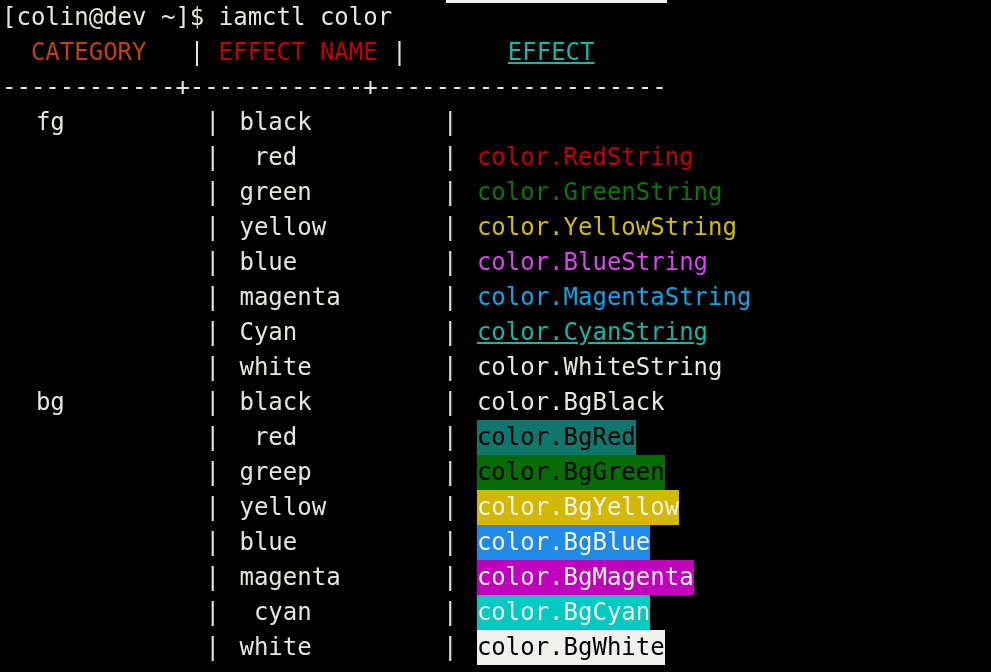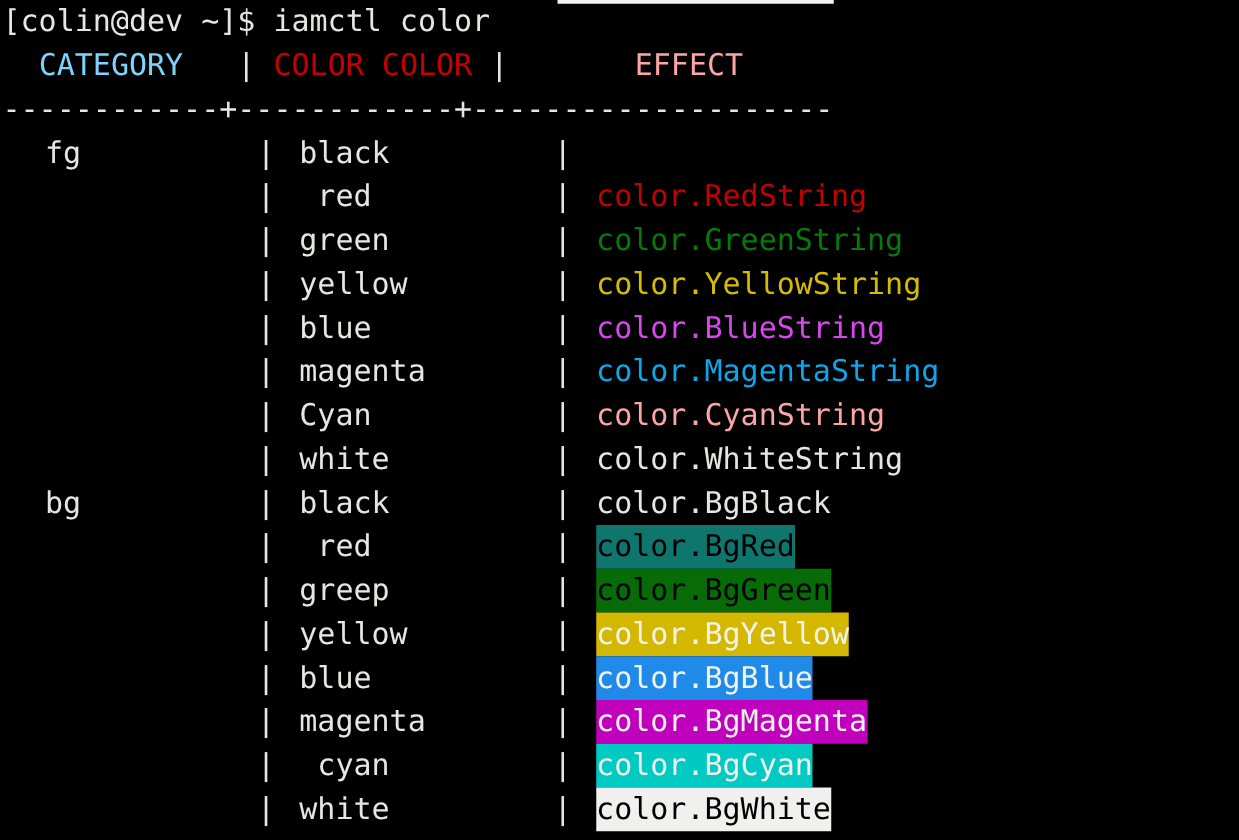--- a/index.html
+++ b/index.html
@@ -40,23 +40,23 @@
     left: 0;
     height: 35px;
     white-space: pre;
     display: block;
   }
 
   
   .fgdef  { color: #e6e6e0; }
 
   
-  .c-green   { color: #7dd3fc; }
+  .c-green   { color: #c2410c; }
   .c-red     { color: #c40000; }
-  .c-cyan    { color: #fca5a5; }
+  .c-cyan    { color: #14b8a6; text-decoration: underline; }
   .c-yellow  { color: #d4bd00; }
   .c-blue    { color: #d946ef; }
   .c-magenta { color: #0ea5e9; }
   .c-white   { color: #e6e6e0; }
   .c-dgreen  { color: #067a06; }
 
   
   .bgcell { padding: 0; }
   .bg-black   { background: #000000; color: #e6e6e0; }
   .bg-red     { background: #0f766e; color: #000000; }
@@ -73,21 +73,21 @@
 <body>
 
 <div id="terminal">
 
   <div class="top-bar"></div>
 
   
   <div class="line fgdef" style="top:0px;left:2px;"><span>[colin@dev ~]$</span><span> </span><span>iamctl color</span></div>
 
   
-  <div class="line" style="top:35px;left:2px;"><span class="fgdef">  </span><span class="c-green">CATEGORY</span><span class="fgdef">   </span><span class="c-white sep">|</span><span class="fgdef"> </span><span class="c-red">COLOR COLOR</span><span class="fgdef"> </span><span class="c-white sep">|</span><span class="fgdef">       </span><span class="c-cyan">EFFECT</span></div>
+  <div class="line" style="top:35px;left:2px;"><span class="fgdef">  </span><span class="c-green">CATEGORY</span><span class="fgdef">   </span><span class="c-white sep">|</span><span class="fgdef"> </span><span class="c-red">EFFECT NAME</span><span class="fgdef"> </span><span class="c-white sep">|</span><span class="fgdef">       </span><span class="c-cyan">EFFECT</span></div>
 
   
   <div class="line sep" style="top:70px;left:2px;">------------+------------+--------------------</div>
 
   
   <div id="table-body"><div class="line" style="top: 105px; left: 2px; width: 991px;"><span class="fgdef" style="position: absolute; left: 33.92px; top: 0px; white-space: pre;">fg</span><span class="sep" style="position: absolute; left: 203.52px; top: 0px; white-space: pre;">|</span><span class="fgdef" style="position: absolute; left: 237.44px; top: 0px; white-space: pre;">black</span><span class="sep" style="position: absolute; left: 440.96px; top: 0px; white-space: pre;">|</span></div><div class="line" style="top: 140px; left: 2px; width: 991px;"><span class="sep" style="position: absolute; left: 203.52px; top: 0px; white-space: pre;">|</span><span class="fgdef" style="position: absolute; left: 237.44px; top: 0px; white-space: pre;"> red</span><span class="sep" style="position: absolute; left: 440.96px; top: 0px; white-space: pre;">|</span><span class="c-red" style="position: absolute; left: 474.88px; top: 0px; white-space: pre;">color.RedString</span></div><div class="line" style="top: 175px; left: 2px; width: 991px;"><span class="sep" style="position: absolute; left: 203.52px; top: 0px; white-space: pre;">|</span><span class="fgdef" style="position: absolute; left: 237.44px; top: 0px; white-space: pre;">green</span><span class="sep" style="position: absolute; left: 440.96px; top: 0px; white-space: pre;">|</span><span class="c-dgreen" style="position: absolute; left: 474.88px; top: 0px; white-space: pre;">color.GreenString</span></div><div class="line" style="top: 210px; left: 2px; width: 991px;"><span class="sep" style="position: absolute; left: 203.52px; top: 0px; white-space: pre;">|</span><span class="fgdef" style="position: absolute; left: 237.44px; top: 0px; white-space: pre;">yellow</span><span class="sep" style="position: absolute; left: 440.96px; top: 0px; white-space: pre;">|</span><span class="c-yellow" style="position: absolute; left: 474.88px; top: 0px; white-space: pre;">color.YellowString</span></div><div class="line" style="top: 245px; left: 2px; width: 991px;"><span class="sep" style="position: absolute; left: 203.52px; top: 0px; white-space: pre;">|</span><span class="fgdef" style="position: absolute; left: 237.44px; top: 0px; white-space: pre;">blue</span><span class="sep" style="position: absolute; left: 440.96px; top: 0px; white-space: pre;">|</span><span class="c-blue" style="position: absolute; left: 474.88px; top: 0px; white-space: pre;">color.BlueString</span></div><div class="line" style="top: 280px; left: 2px; width: 991px;"><span class="sep" style="position: absolute; left: 203.52px; top: 0px; white-space: pre;">|</span><span class="fgdef" style="position: absolute; left: 237.44px; top: 0px; white-space: pre;">magenta</span><span class="sep" style="position: absolute; left: 440.96px; top: 0px; white-space: pre;">|</span><span class="c-magenta" style="position: absolute; left: 474.88px; top: 0px; white-space: pre;">color.MagentaString</span></div><div class="line" style="top: 315px; left: 2px; width: 991px;"><span class="sep" style="position: absolute; left: 203.52px; top: 0px; white-space: pre;">|</span><span class="fgdef" style="position: absolute; left: 237.44px; top: 0px; white-space: pre;">Cyan</span><span class="sep" style="position: absolute; left: 440.96px; top: 0px; white-space: pre;">|</span><span class="c-cyan" style="position: absolute; left: 474.88px; top: 0px; white-space: pre;">color.CyanString</span></div><div class="line" style="top: 350px; left: 2px; width: 991px;"><span class="sep" style="position: absolute; left: 203.52px; top: 0px; white-space: pre;">|</span><span class="fgdef" style="position: absolute; left: 237.44px; top: 0px; white-space: pre;">white</span><span class="sep" style="position: absolute; left: 440.96px; top: 0px; white-space: pre;">|</span><span class="c-white" style="position: absolute; left: 474.88px; top: 0px; white-space: pre;">color.WhiteString</span></div><div class="line" style="top: 385px; left: 2px; width: 991px;"><span class="fgdef" style="position: absolute; left: 33.92px; top: 0px; white-space: pre;">bg</span><span class="sep" style="position: absolute; left: 203.52px; top: 0px; white-space: pre;">|</span><span class="fgdef" style="position: absolute; left: 237.44px; top: 0px; white-space: pre;">black</span><span class="sep" style="position: absolute; left: 440.96px; top: 0px; white-space: pre;">|</span><span class="bgcell bg-black" style="position: absolute; left: 474.88px; top: 0px; white-space: pre;">color.BgBlack</span></div><div class="line" style="top: 420px; left: 2px; width: 991px;"><span class="sep" style="position: absolute; left: 203.52px; top: 0px; white-space: pre;">|</span><span class="fgdef" style="position: absolute; left: 237.44px; top: 0px; white-space: pre;"> red</span><span class="sep" style="position: absolute; left: 440.96px; top: 0px; white-space: pre;">|</span><span class="bgcell bg-red" style="position: absolute; left: 474.88px; top: 0px; white-space: pre;">color.BgRed</span></div><div class="line" style="top: 455px; left: 2px; width: 991px;"><span class="sep" style="position: absolute; left: 203.52px; top: 0px; white-space: pre;">|</span><span class="fgdef" style="position: absolute; left: 237.44px; top: 0px; white-space: pre;">greep</span><span class="sep" style="position: absolute; left: 440.96px; top: 0px; white-space: pre;">|</span><span class="bgcell bg-green" style="position: absolute; left: 474.88px; top: 0px; white-space: pre;">color.BgGreen</span></div><div class="line" style="top: 490px; left: 2px; width: 991px;"><span class="sep" style="position: absolute; left: 203.52px; top: 0px; white-space: pre;">|</span><span class="fgdef" style="position: absolute; left: 237.44px; top: 0px; white-space: pre;">yellow</span><span class="sep" style="position: absolute; left: 440.96px; top: 0px; white-space: pre;">|</span><span class="bgcell bg-yellow" style="position: absolute; left: 474.88px; top: 0px; white-space: pre;">color.BgYellow</span></div><div class="line" style="top: 525px; left: 2px; width: 991px;"><span class="sep" style="position: absolute; left: 203.52px; top: 0px; white-space: pre;">|</span><span class="fgdef" style="position: absolute; left: 237.44px; top: 0px; white-space: pre;">blue</span><span class="sep" style="position: absolute; left: 440.96px; top: 0px; white-space: pre;">|</span><span class="bgcell bg-blue" style="position: absolute; left: 474.88px; top: 0px; white-space: pre;">color.BgBlue</span></div><div class="line" style="top: 560px; left: 2px; width: 991px;"><span class="sep" style="position: absolute; left: 203.52px; top: 0px; white-space: pre;">|</span><span class="fgdef" style="position: absolute; left: 237.44px; top: 0px; white-space: pre;">magenta</span><span class="sep" style="position: absolute; left: 440.96px; top: 0px; white-space: pre;">|</span><span class="bgcell bg-magenta" style="position: absolute; left: 474.88px; top: 0px; white-space: pre;">color.BgMagenta</span></div><div class="line" style="top: 595px; left: 2px; width: 991px;"><span class="sep" style="position: absolute; left: 203.52px; top: 0px; white-space: pre;">|</span><span class="fgdef" style="position: absolute; left: 237.44px; top: 0px; white-space: pre;"> cyan</span><span class="sep" style="position: absolute; left: 440.96px; top: 0px; white-space: pre;">|</span><span class="bgcell bg-cyan" style="position: absolute; left: 474.88px; top: 0px; white-space: pre;">color.BgCyan</span></div><div class="line" style="top: 630px; left: 2px; width: 991px;"><span class="sep" style="position: absolute; left: 203.52px; top: 0px; white-space: pre;">|</span><span class="fgdef" style="position: absolute; left: 237.44px; top: 0px; white-space: pre;">white</span><span class="sep" style="position: absolute; left: 440.96px; top: 0px; white-space: pre;">|</span><span class="bgcell bg-white" style="position: absolute; left: 474.88px; top: 0px; white-space: pre;">color.BgWhite</span></div></div>
 
 </div>
 
 </body></html>

